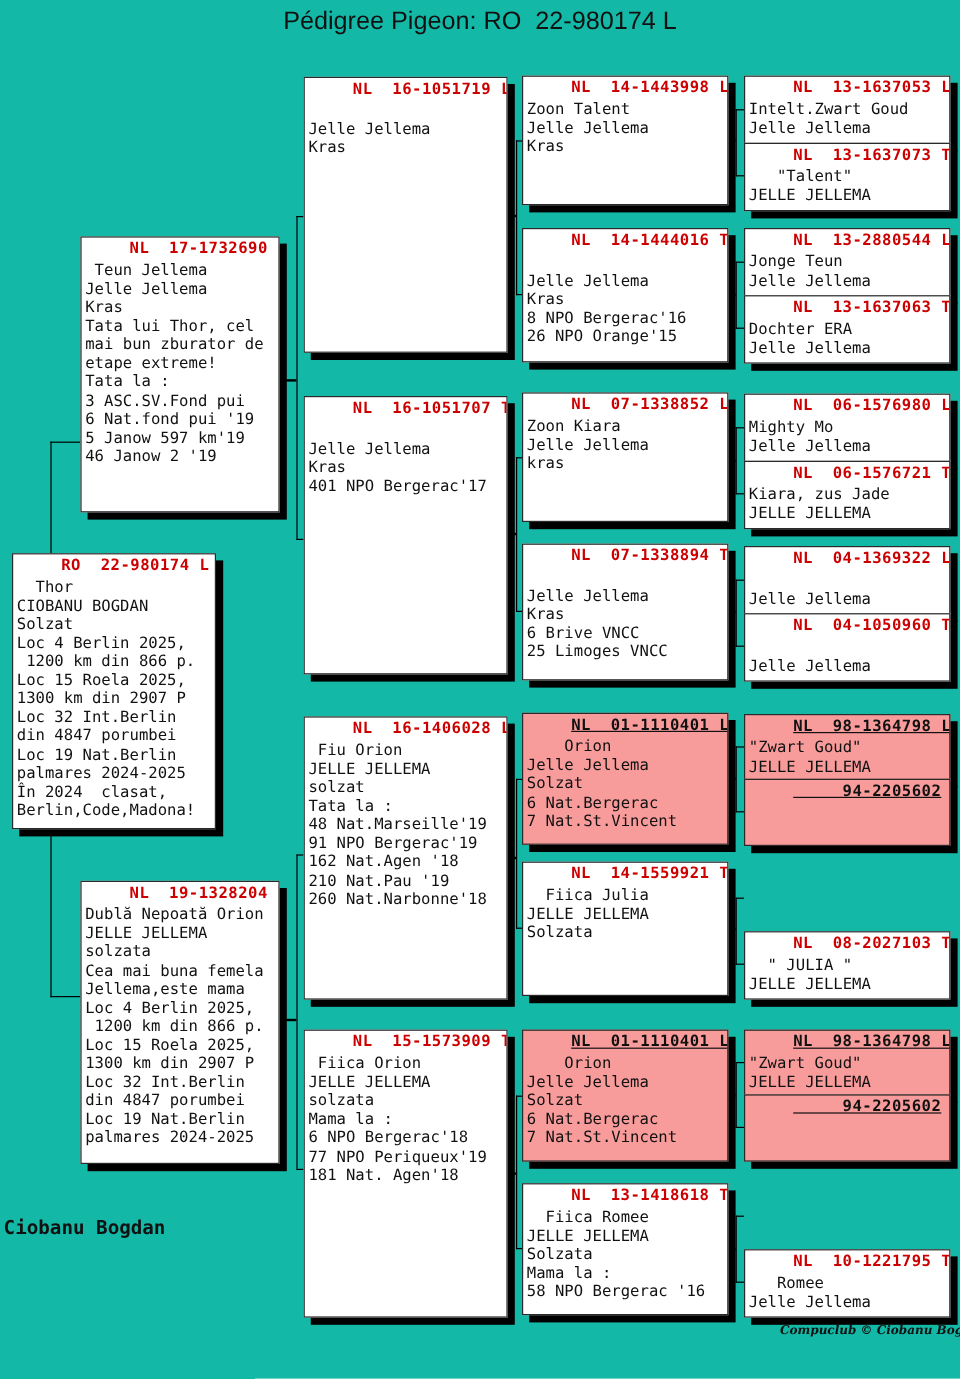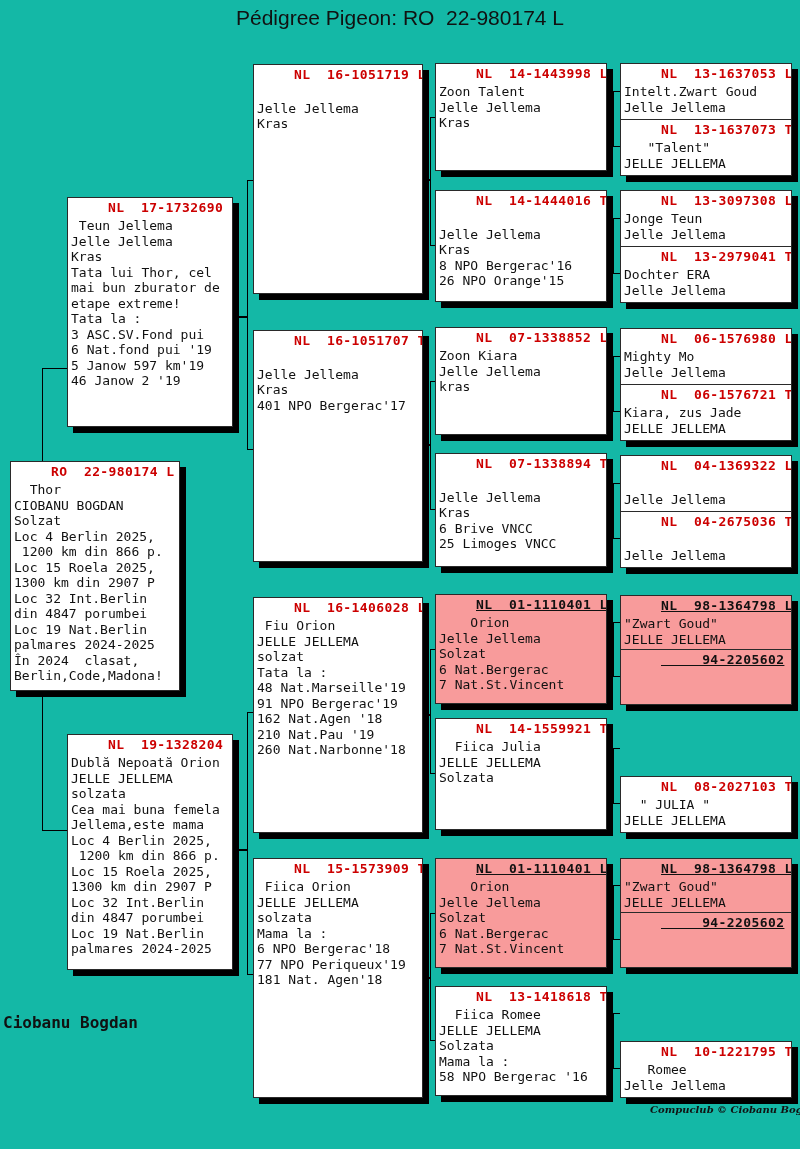--- a/index.html
+++ b/index.html
@@ -229,46 +229,46 @@
     <div class="ring">NL  13-1637053 L</div>
     <div class="btext">Intelt.Zwart Goud
 Jelle Jellema</div>
   </div>
   <div class="box" style="left:620px;top:119px;width:172px;height:57px">
     <div class="ring">NL  13-1637073 T</div>
     <div class="btext">   "Talent"
 JELLE JELLEMA</div>
   </div>
   <div class="box" style="left:620px;top:190px;width:172px;height:57px">
-    <div class="ring">NL  13-3097308 L</div>
+    <div class="ring">NL  13-2880544 L</div>
     <div class="btext">Jonge Teun
 Jelle Jellema</div>
   </div>
   <div class="box" style="left:620px;top:246px;width:172px;height:57px">
-    <div class="ring">NL  13-2979041 T</div>
+    <div class="ring">NL  13-1637063 T</div>
     <div class="btext">Dochter ERA
 Jelle Jellema</div>
   </div>
   <div class="box" style="left:620px;top:328px;width:172px;height:57px">
     <div class="ring">NL  06-1576980 L</div>
     <div class="btext">Mighty Mo
 Jelle Jellema</div>
   </div>
   <div class="box" style="left:620px;top:384px;width:172px;height:57px">
     <div class="ring">NL  06-1576721 T</div>
     <div class="btext">Kiara, zus Jade
 JELLE JELLEMA</div>
   </div>
   <div class="box" style="left:620px;top:455px;width:172px;height:57px">
     <div class="ring">NL  04-1369322 L</div>
     <div class="btext">
 Jelle Jellema</div>
   </div>
   <div class="box" style="left:620px;top:511px;width:172px;height:57px">
-    <div class="ring">NL  04-2675036 T</div>
+    <div class="ring">NL  04-1050960 T</div>
     <div class="btext">
 Jelle Jellema</div>
   </div>
   <div class="box pink" style="left:620px;top:595px;width:172px;height:55px">
     <div class="ring dark">NL  98-1364798 L</div>
     <div class="btext">"Zwart Goud"
 JELLE JELLEMA</div>
   </div>
   <div class="box pink" style="left:620px;top:649px;width:172px;height:56px">
     <div class="ring dark">     94-2205602</div>

